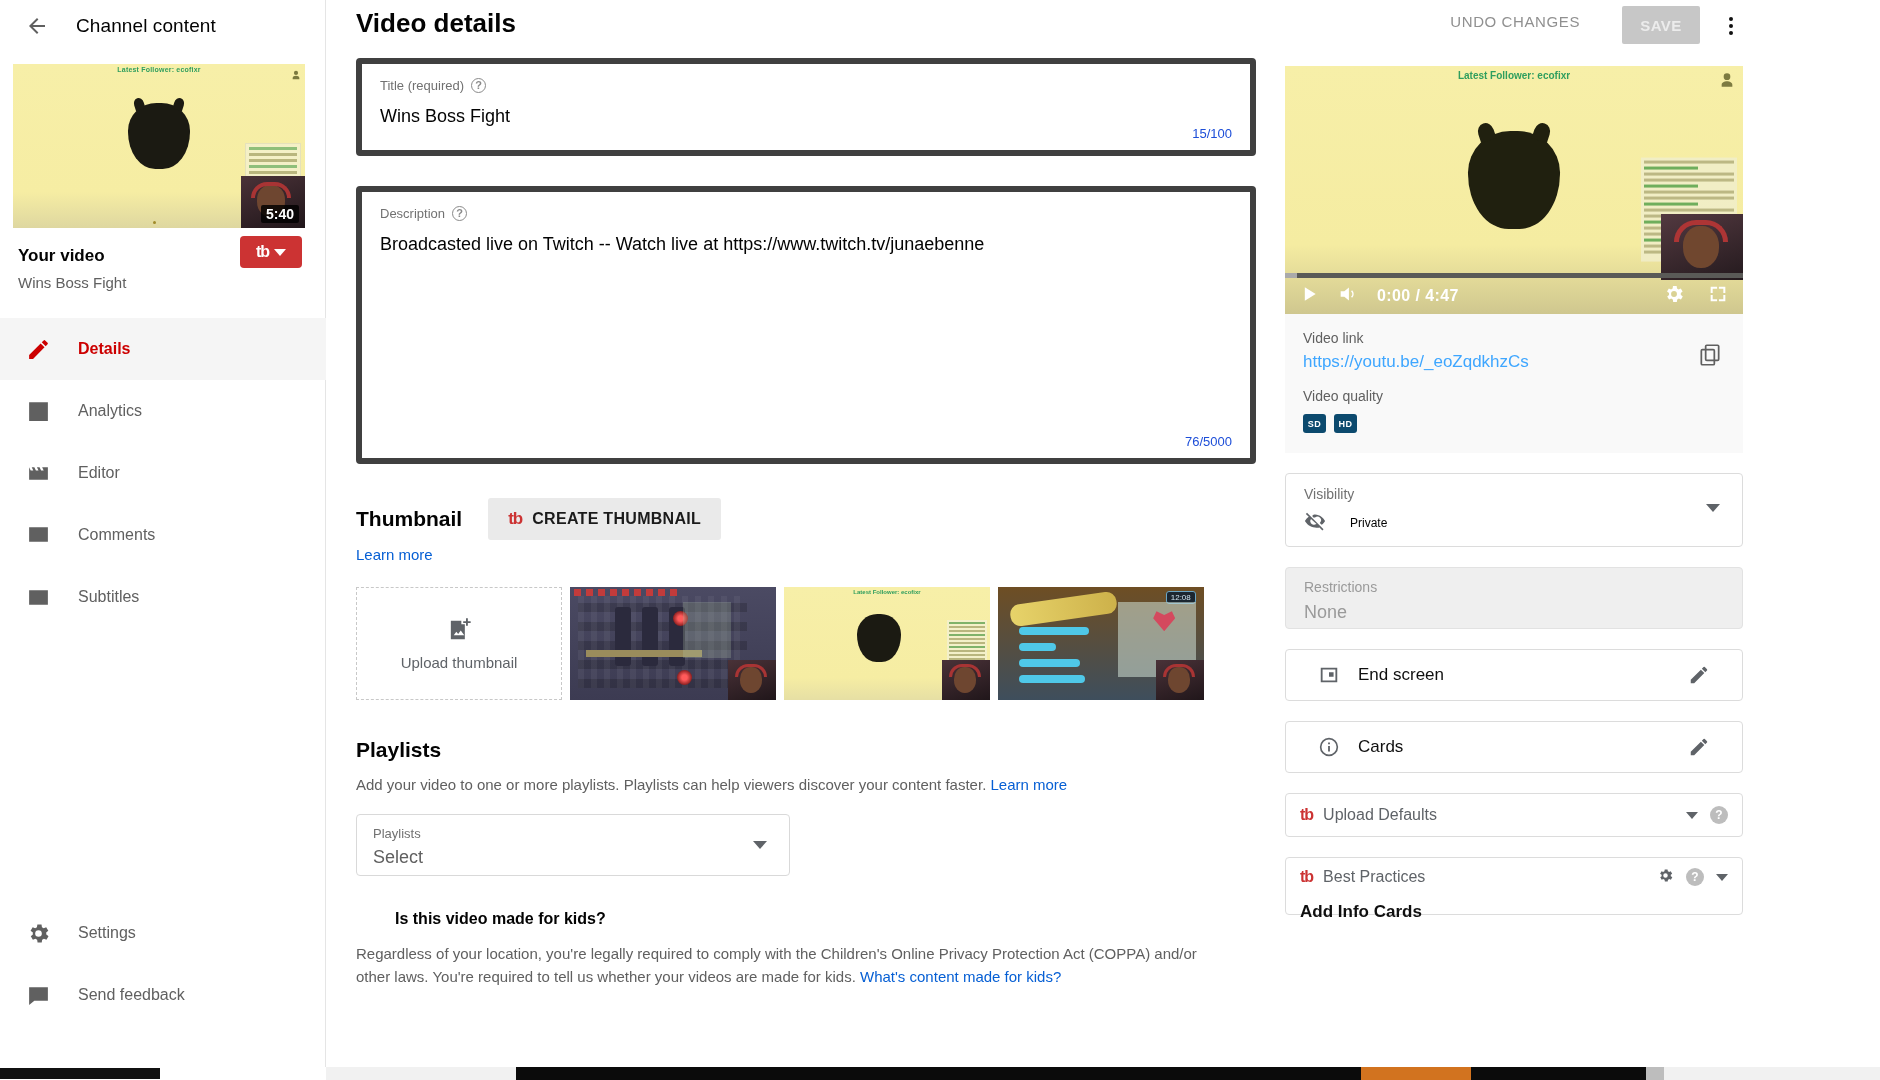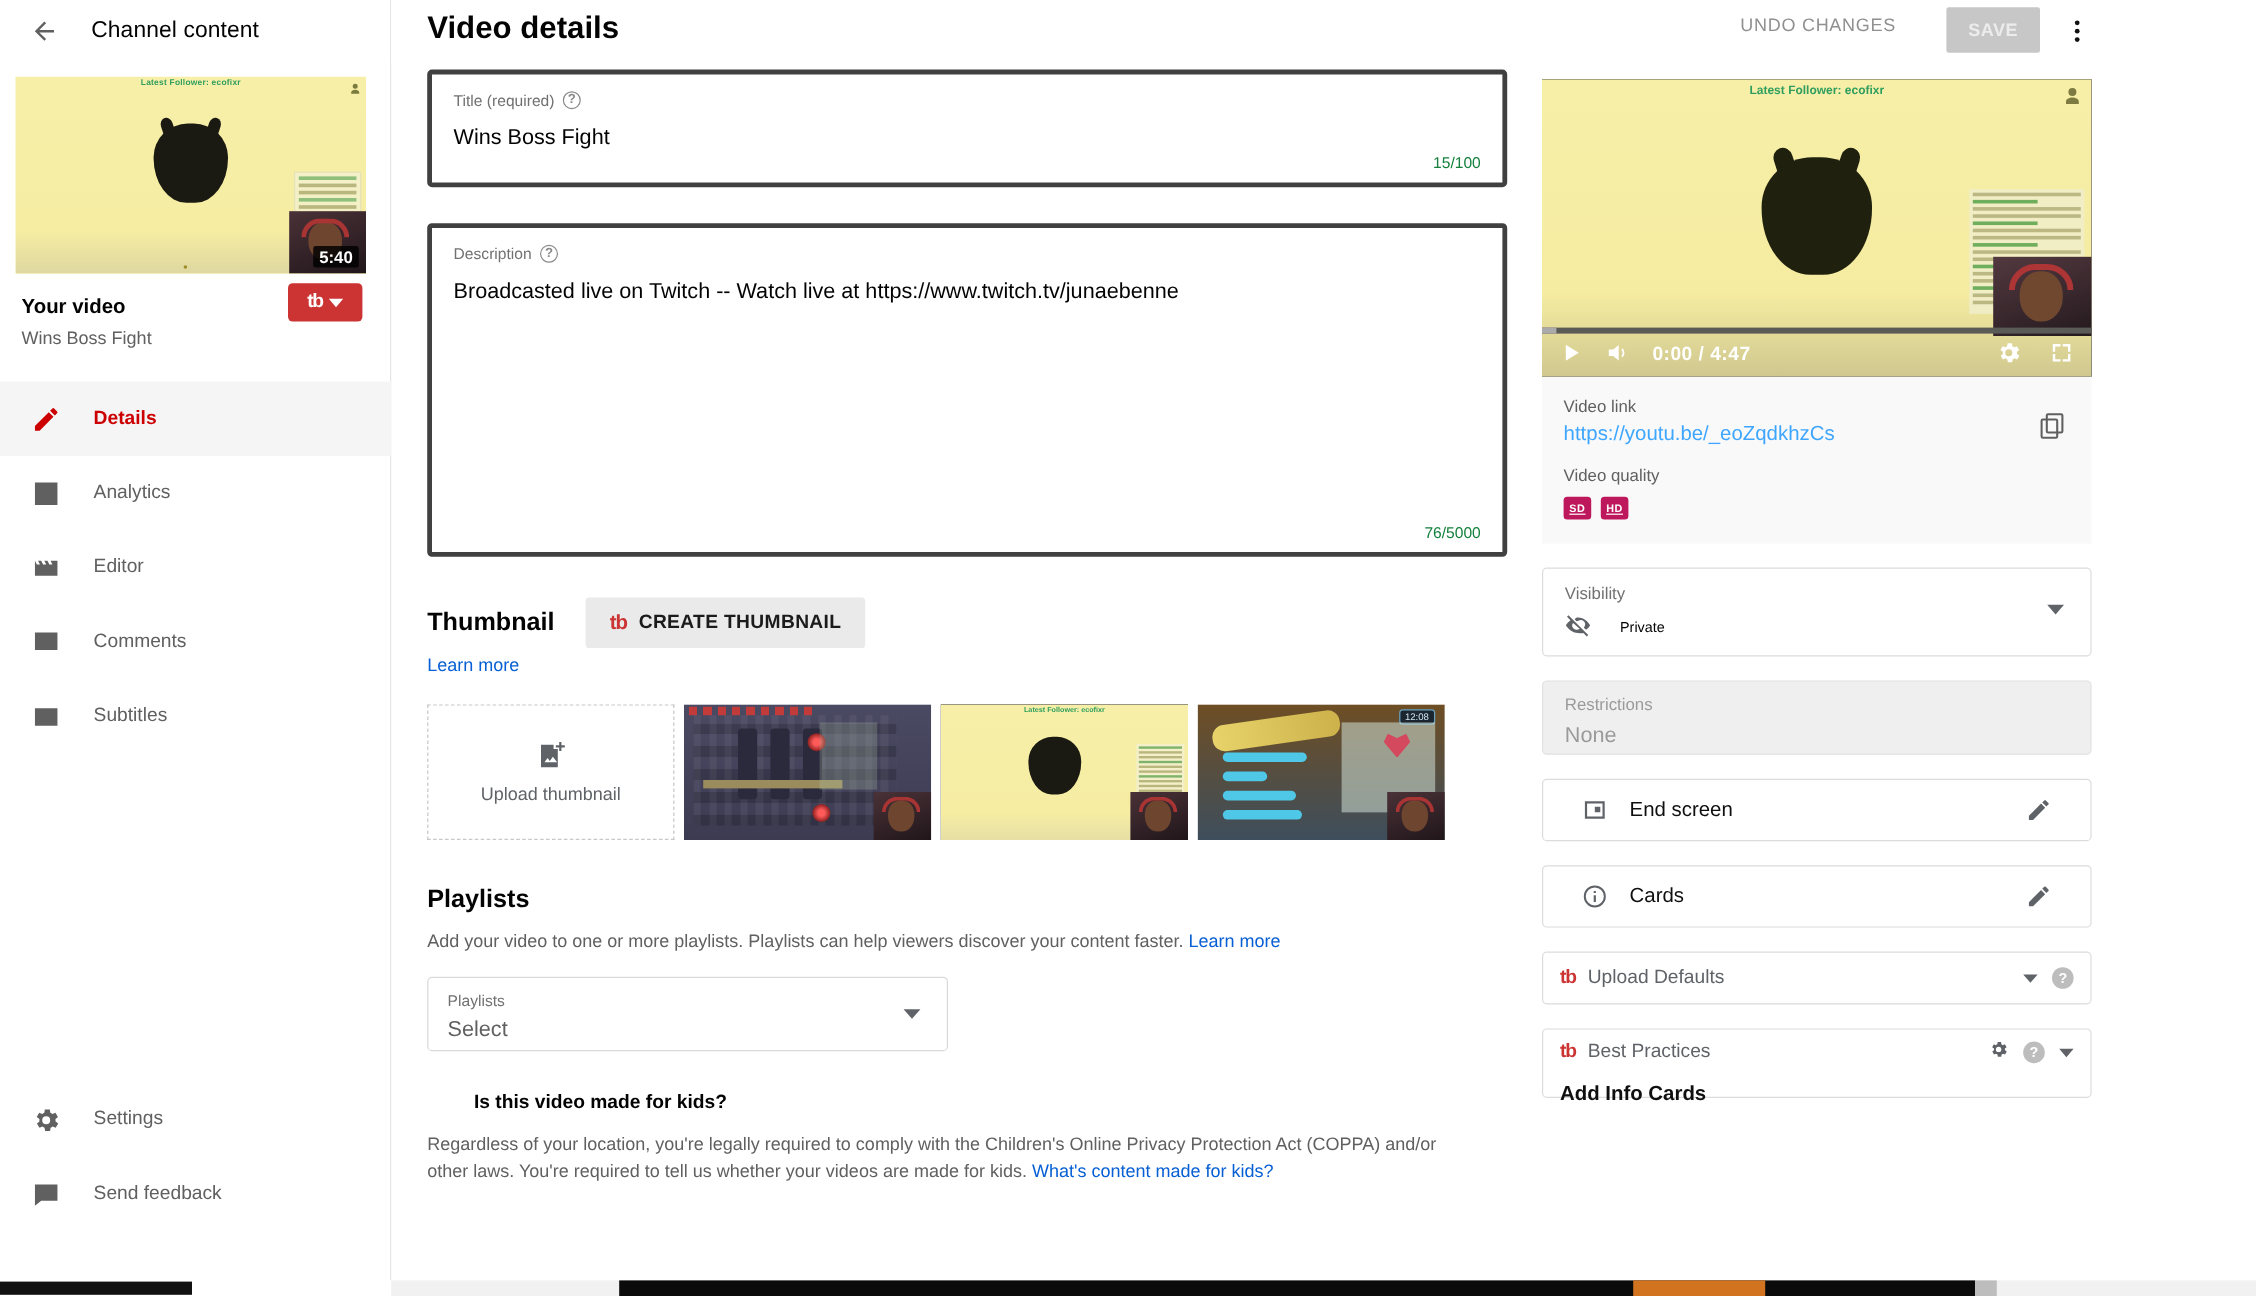--- a/index.html
+++ b/index.html
@@ -83,26 +83,26 @@
   .save-btn { position:absolute; right:180px; top:6px; width:78px; height:38px; background:#c7c7c7;
     color:#ececec; font-size:15px; font-weight:600; letter-spacing:.5px;
     display:flex; align-items:center; justify-content:center; border-radius:2px; cursor:pointer; }
   .kebab { position:absolute; right:135px; top:12px; width:28px; height:28px; display:flex;
     flex-direction:column; align-items:center; justify-content:center; gap:3px; cursor:pointer; }
   .kebab span { width:4px;height:4px;border-radius:50%;background:#111; display:block; }
 
   
   #main { position:absolute; left:356px; top:52px; width:900px; }
 
-  .field-box { border:4px solid #404040; border-radius:4px; background:#fff; padding:14px 18px 8px 18px; position:relative; }
+  .field-box { border:6px solid #404040; border-radius:4px; background:#fff; padding:14px 18px 8px 18px; position:relative; }
   .field-label { font-size:13px; color:#717171; display:flex; align-items:center; gap:7px; }
   .help-ico { width:15px; height:15px; border-radius:50%; border:1.5px solid #8a8a8a; color:#8a8a8a;
     font-size:11px; line-height:12px; text-align:center; font-weight:600; }
   .field-value { margin-top:13px; font-size:18px; color:#030303; }
-  .field-count { position:absolute; right:18px; bottom:9px; font-size:13px; color:#15803d; }
+  .field-count { position:absolute; right:18px; bottom:9px; font-size:13px; color:#1d4ed8; }
 
   #title-field { margin-top:6px; height: 98px; }
   #desc-field { margin-top:30px; height: 278px; }
 
   .section-title { font-size:21px; font-weight:600; color:#030303; }
   .section-desc { font-size:15px; color:#606060; line-height:1.5; }
   .link { color:#065fd4; cursor:pointer; }
 
   #thumb-section { margin-top:34px; }
   .thumb-head { display:flex; align-items:center; gap:26px; }
@@ -195,22 +195,22 @@
     background: rgba(0,0,0,.0); display:flex; align-items:center; padding:0 14px; gap:18px; }
   .pl-controls svg { fill:#ffffff; }
   .pl-time { color:#fff; font-size:16px; font-weight:600; letter-spacing:.4px; }
   .pl-right { margin-left:auto; display:flex; align-items:center; gap:22px; }
 
   .link-card { width:458px; background:#f9f9f9; padding:16px 18px 20px 18px; position:relative; }
   .lc-label { font-size:14px; color:#606060; }
   .lc-link { margin-top:6px; font-size:17px; color:#3ea6ff; cursor:pointer; }
   .lc-label2 { margin-top:16px; font-size:14px; color:#606060; }
   .quality-row { margin-top:10px; display:flex; gap:8px; }
-  .q-badge { width:23px; height:19px; background:#be185d; color:#fff; font-size:9px; font-weight:800;
-    display:flex; align-items:center; justify-content:center; border-radius:3px; letter-spacing:.5px;text-decoration:underline; }
+  .q-badge { width:23px; height:19px; background:#0c4a6e; color:#fff; font-size:9px; font-weight:800;
+    display:flex; align-items:center; justify-content:center; border-radius:3px; letter-spacing:.5px; }
   .copy-ico { position:absolute; right:20px; top:28px; width:26px; height:26px; cursor:pointer; }
   .copy-ico svg { width:26px;height:26px; fill:none; stroke:#606060; stroke-width:1.6; }
 
   .rcard { width:458px; border:1px solid #dcdcdc; border-radius:4px; background:#fff;
     margin-top:20px; position:relative; }
   .vis-card { height:74px; padding:12px 18px; cursor:pointer; }
   .vis-lab { font-size:14px; color:#717171; }
   .vis-val { margin-top:8px; display:flex; align-items:center; gap:24px; font-size:12px; color:#030303; }
   .vis-val svg { width:22px; height:22px; fill:#5f6368; }
   .dd-caret { position:absolute; right:22px; top:30px; width:0;height:0;

